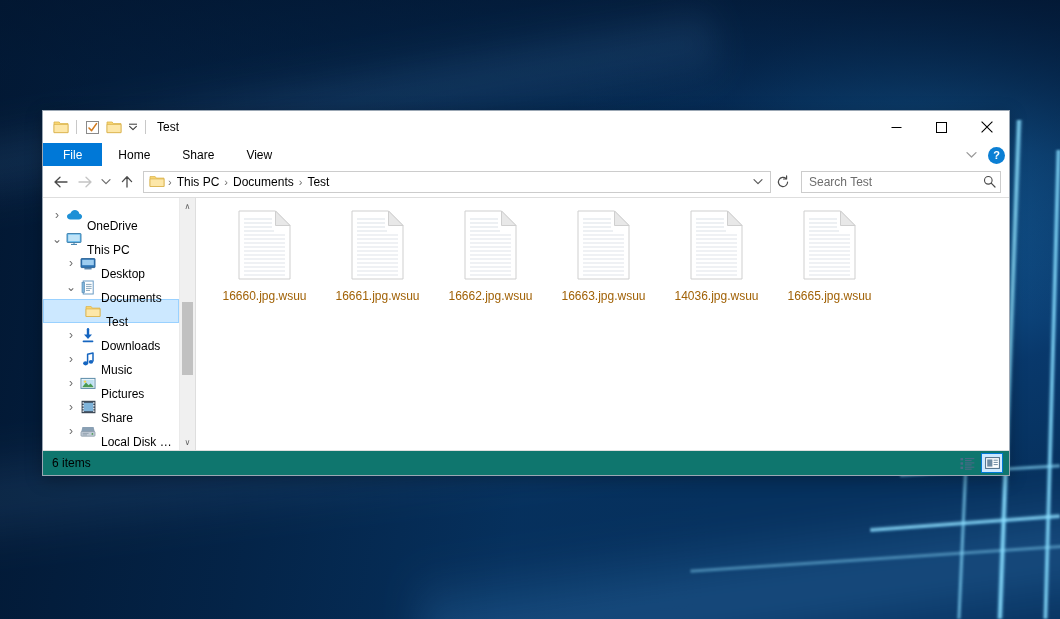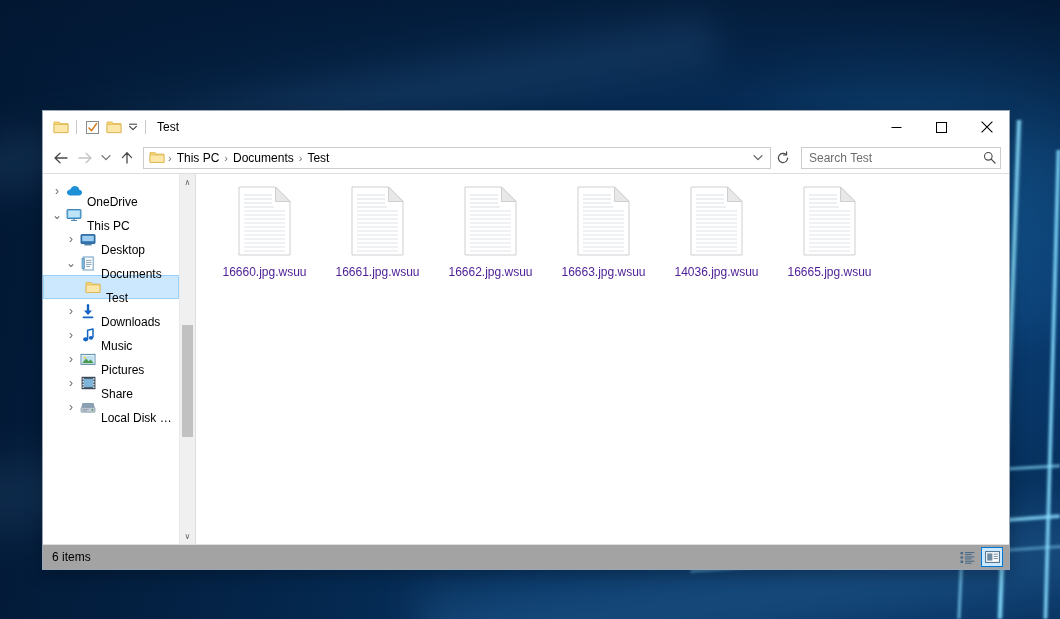--- a/index.html
+++ b/index.html
@@ -81,21 +81,21 @@
     transform: rotate(-10deg);
     filter: blur(16px);
   }
 
   
   #explorer-window {
     position: absolute;
     left: 42px;
     top: 110px;
     width: 968px;
-    height: 460px;
+    height: 366px;
     background: #ffffff;
     border: 1px solid #9ba7b4;
     box-shadow: 0 4px 16px rgba(0,0,0,0.28);
     display: flex;
     flex-direction: column;
     font-size: 12px;
     color: #000;
   }
 
   
@@ -350,31 +350,31 @@
     cursor: default;
   }
   .doc-icon {
     width: 53px;
     height: 70px;
     position: relative;
     margin-bottom: 9px;
   }
   .filename {
     font-size: 12px;
-    color: #4c1d95;
+    color: #a16207;
     text-align: center;
     white-space: nowrap;
     line-height: 14px;
   }
 
   
   .statusbar {
     height: 25px;
     flex: none;
-    background: #a3a3a3;
+    background: #0f766e;
     border-top: 1px solid #dedede;
     display: flex;
     align-items: center;
     padding: 0 6px 0 9px;
     font-size: 12px;
     color: #000;
   }
   .status-text { flex: 1; }
   .viewbtns { display: flex; gap: 3px; align-items: center; }
   .viewbtn {
@@ -456,20 +456,35 @@
             </svg>
         </div>
         <div class="win-btn close">
           <svg width="12" height="12" viewBox="0 0 12 12">
               <path d="M0.6 0.6 L11.4 11.4 M11.4 0.6 L0.6 11.4" stroke="#000" stroke-width="1.1"></path>
             </svg>
         </div>
       </div>
     </div>
 
+    <div class="ribbon-tabs">
+      <div class="tab file">File</div>
+      <div class="tab">Home</div>
+      <div class="tab">Share</div>
+      <div class="tab">View</div>
+
+      <div class="ribbon-right">
+        <div style="width:18px;height:18px;display:flex;align-items:center;justify-content:center;">
+          <svg width="11" height="8" viewBox="0 0 11 8">
+            <path d="M1 1.6 L5.5 6 L10 1.6" fill="none" stroke="#9a9a9a" stroke-width="1.3" stroke-linecap="round" stroke-linejoin="round"></path>
+          </svg>
+        </div>
+        <div class="help-btn">?</div>
+      </div>
+    </div>
 
     <div class="addressrow">
       <div class="navbtn">
         <svg width="16" height="14" viewBox="0 0 16 14">
           <path d="M14 7H2.5 M7 2.2 L2 7 L7 11.8" fill="none" stroke="#4a4a4a" stroke-width="1.3" stroke-linecap="round" stroke-linejoin="round"></path>
         </svg>
       </div>
       <div class="navbtn">
         <svg width="16" height="14" viewBox="0 0 16 14">
           <path d="M2 7h11.5 M9 2.2 L14 7 L9 11.8" fill="none" stroke="#c4c4c4" stroke-width="1.3" stroke-linecap="round" stroke-linejoin="round"></path>

